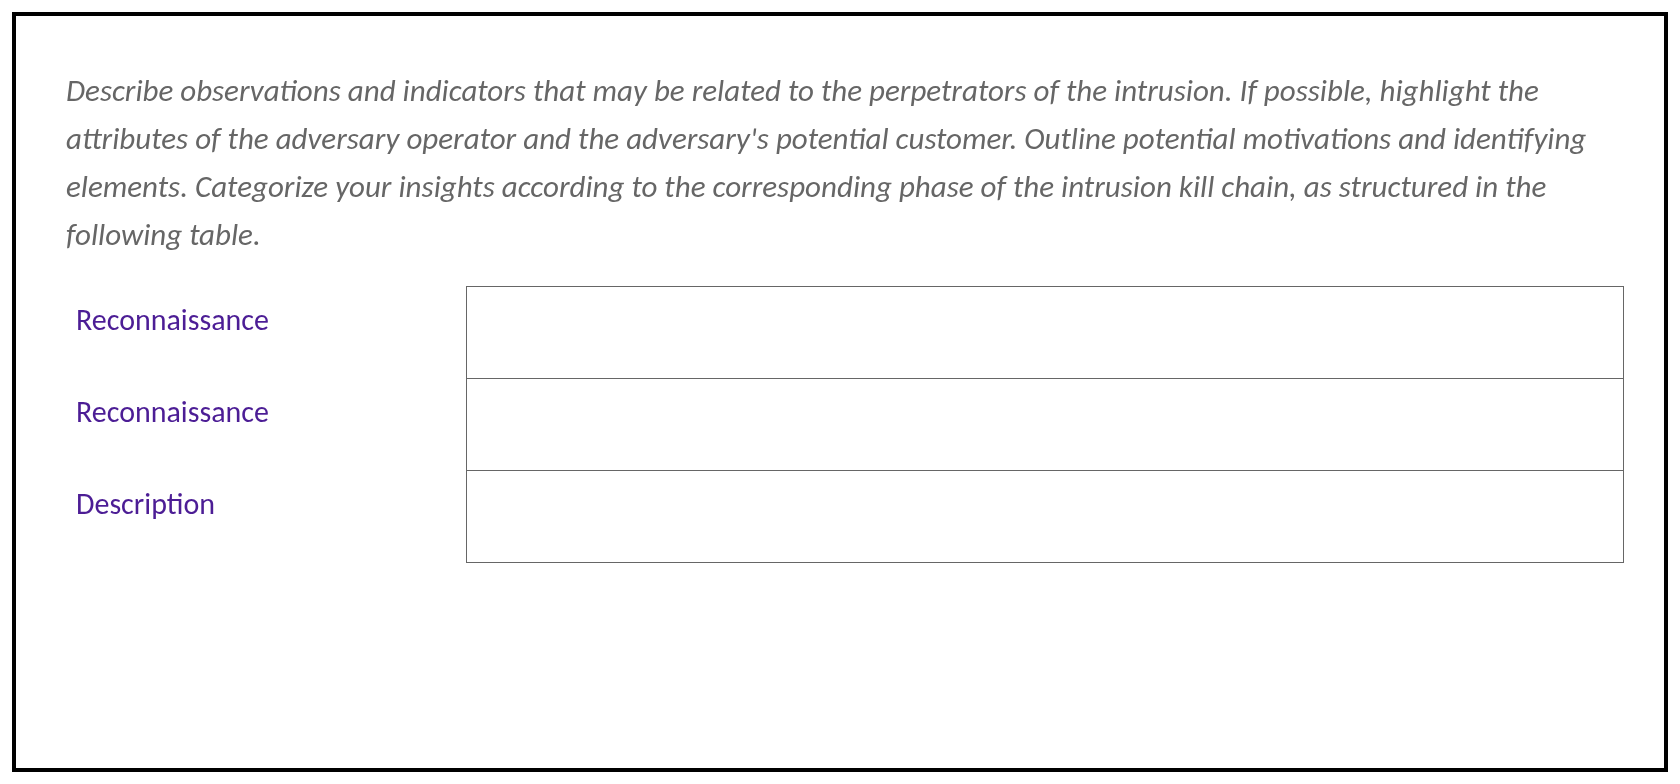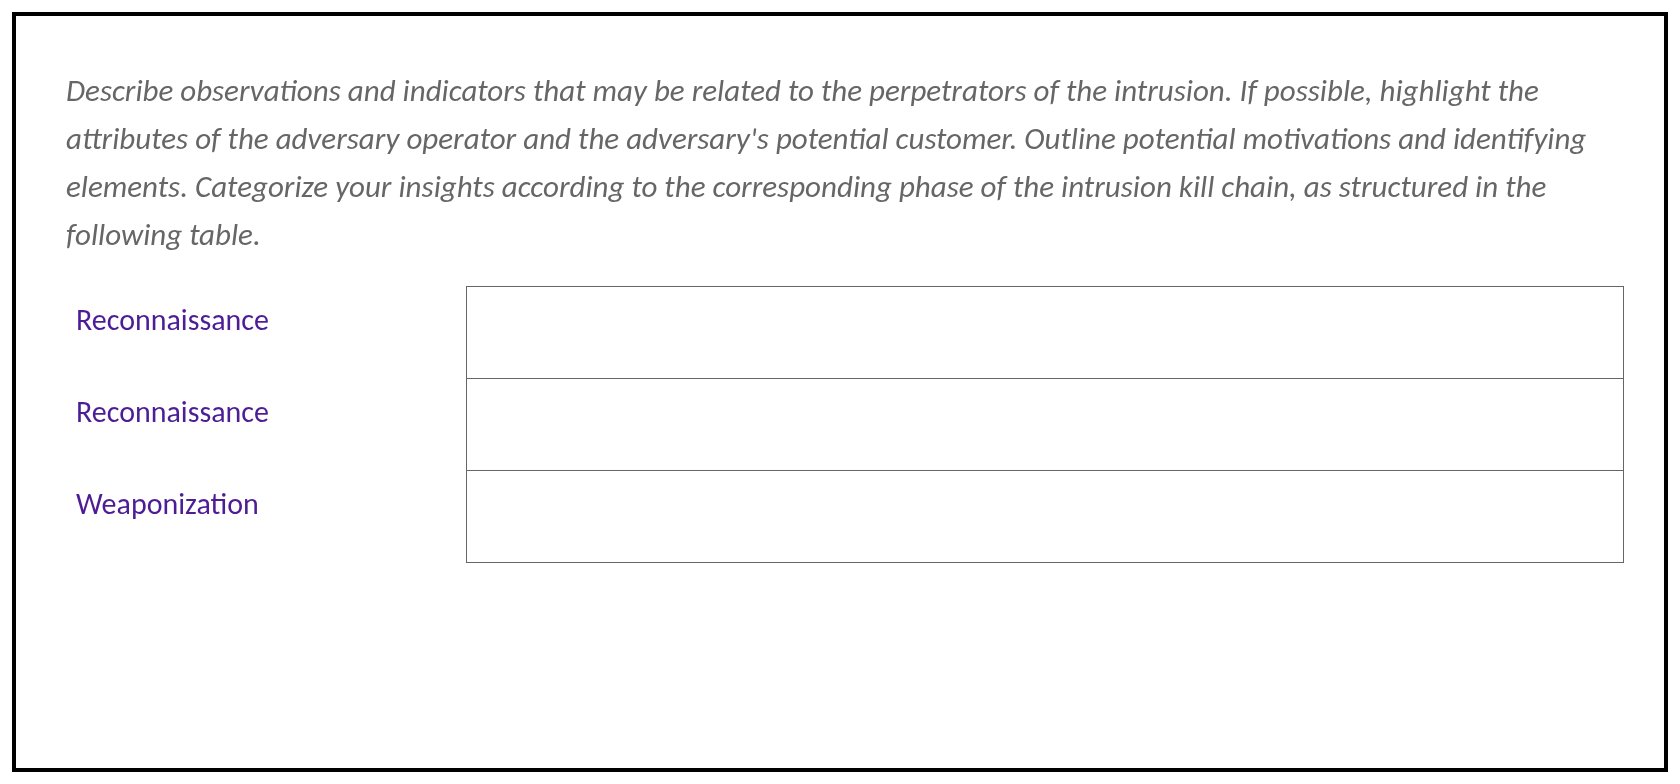--- a/index.html
+++ b/index.html
@@ -88,21 +88,21 @@
           <div class="input-cell" contenteditable="true" style=""></div>
         </td>
       </tr>
       <tr>
         <td class="row-label">Reconnaissance</td>
         <td class="row-input">
           <div class="input-cell" contenteditable="true" style=""></div>
         </td>
       </tr>
       <tr>
-        <td class="row-label">Weaponization</td>
+        <td class="row-label">Description</td>
         <td class="row-input">
           <div class="input-cell" contenteditable="true" style=""></div>
         </td>
       </tr>
     </tbody>
   </table>
 
 </div>
 
 </body></html>

